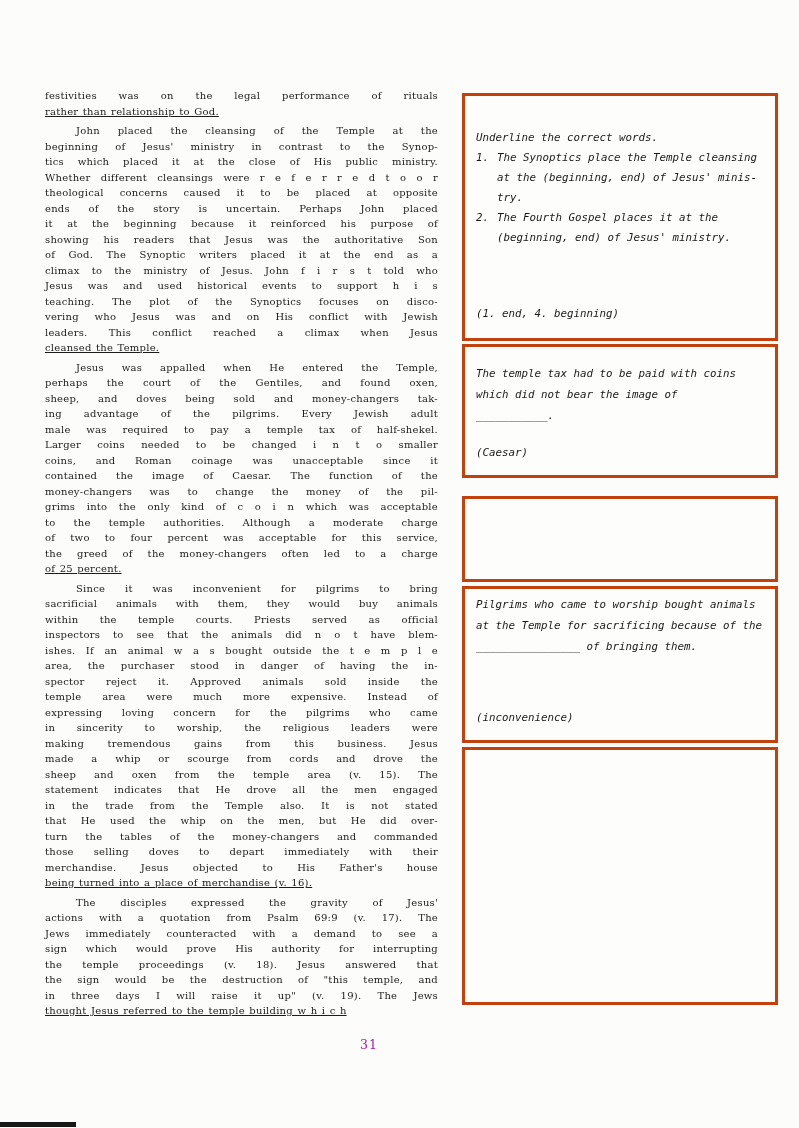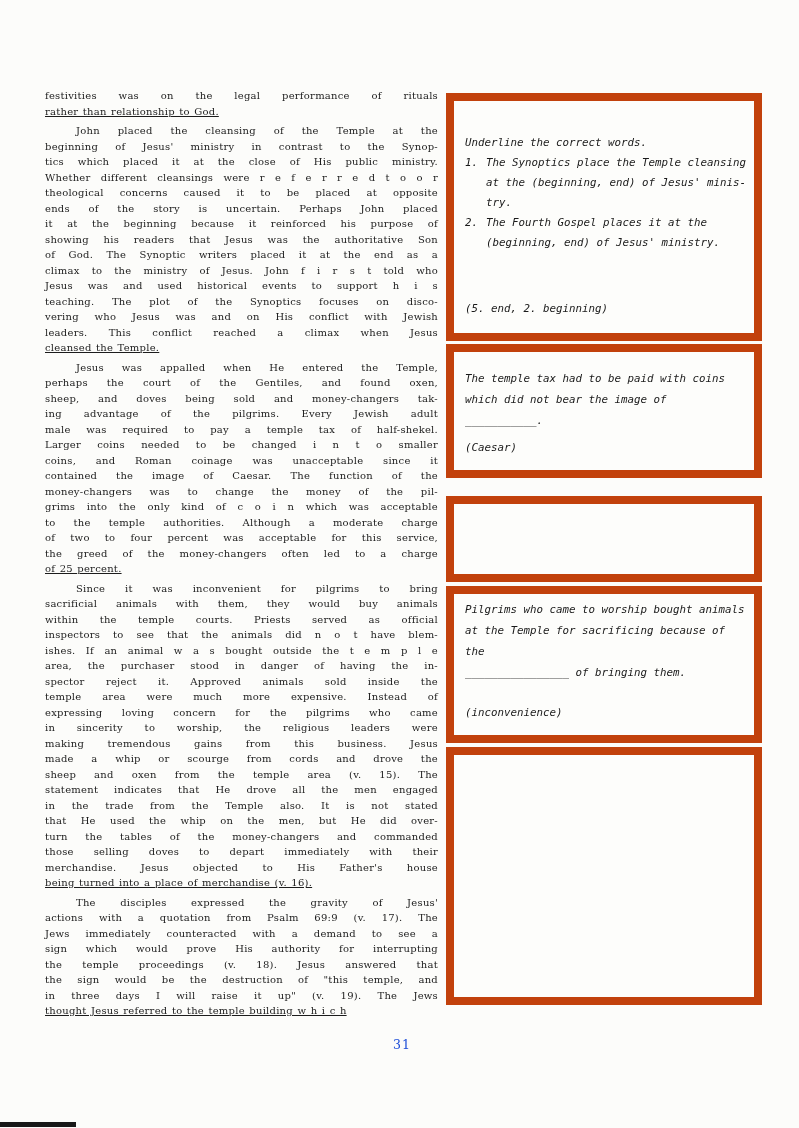--- a/index.html
+++ b/index.html
@@ -31,23 +31,23 @@
     white-space: pre-line;
     text-align: justify;
     text-align-last: justify;
   }
   .para.indent .pbody { text-indent: 31px; }
   .plast { white-space: pre-line; text-decoration: underline; }
 
   
   .xbox {
     position: absolute;
-    left: 446px; width: 316px;
+    left: 462px; width: 316px;
     box-sizing: border-box;
-    border: 8px solid #c2410c;
+    border: 3px solid #c2410c;
     background: #fdfdfb;
     font-family: "DejaVu Sans Mono", monospace;
     font-style: italic;
     font-size: 10.8px;
     line-height: 21px;
     color: #1a1a1a;
   }
   .box1 { top: 93px;  height: 248px; line-height: 20px; padding: 32px 8px 12px 11px; }
   .box2 { top: 344px; height: 134px; padding: 16px 17px 12px 11px; }
   .box3 { top: 496px; height: 86px;  }
@@ -55,26 +55,26 @@
   .box5 { top: 747px; height: 258px; }
   .prompt, .itext { white-space: pre-line; font-style: italic; }
   .item { display: flex; }
   .item .num { width: 21px; flex: none; }
   .answer { position: absolute; left: 11px; bottom: 12px; }
   .box1 .answer { bottom: 14px; }
 
   
   .pagenum {
     position: absolute;
-    left: 371px; top: 1037px; width: 40px;
-    text-align: right;
+    left: 360px; top: 1037px; width: 40px;
+    text-align: left;
     font-family: "DejaVu Serif", serif;
     font-size: 12.5px;
     letter-spacing: 1px;
-    color: #1d4ed8;
+    color: #a21caf;
   }
   .scan-bar {
     position: absolute;
     left: 0; top: 1122px;
     width: 76px; height: 5px;
     background: #181818;
   }
 </style>
 </head>
 <body>
@@ -159,21 +159,21 @@
       <span class="num">1.</span>
       <span class="itext">The Synoptics place the Temple cleansing
 at the (beginning, end) of Jesus' minis-
 try.</span>
     </div>
     <div class="item">
       <span class="num">2.</span>
       <span class="itext">The Fourth Gospel places it at the
 (beginning, end) of Jesus' ministry.</span>
     </div>
-    <div class="answer">(5. end, 2. beginning)</div>
+    <div class="answer">(1. end, 4. beginning)</div>
   </div>
 
   <div class="xbox box2">
     <div class="prompt">The temple tax had to be paid with coins
 which did not bear the image of ___________.</div>
     <div class="answer">(Caesar)</div>
   </div>
 
   <div class="xbox box3"></div>
 

